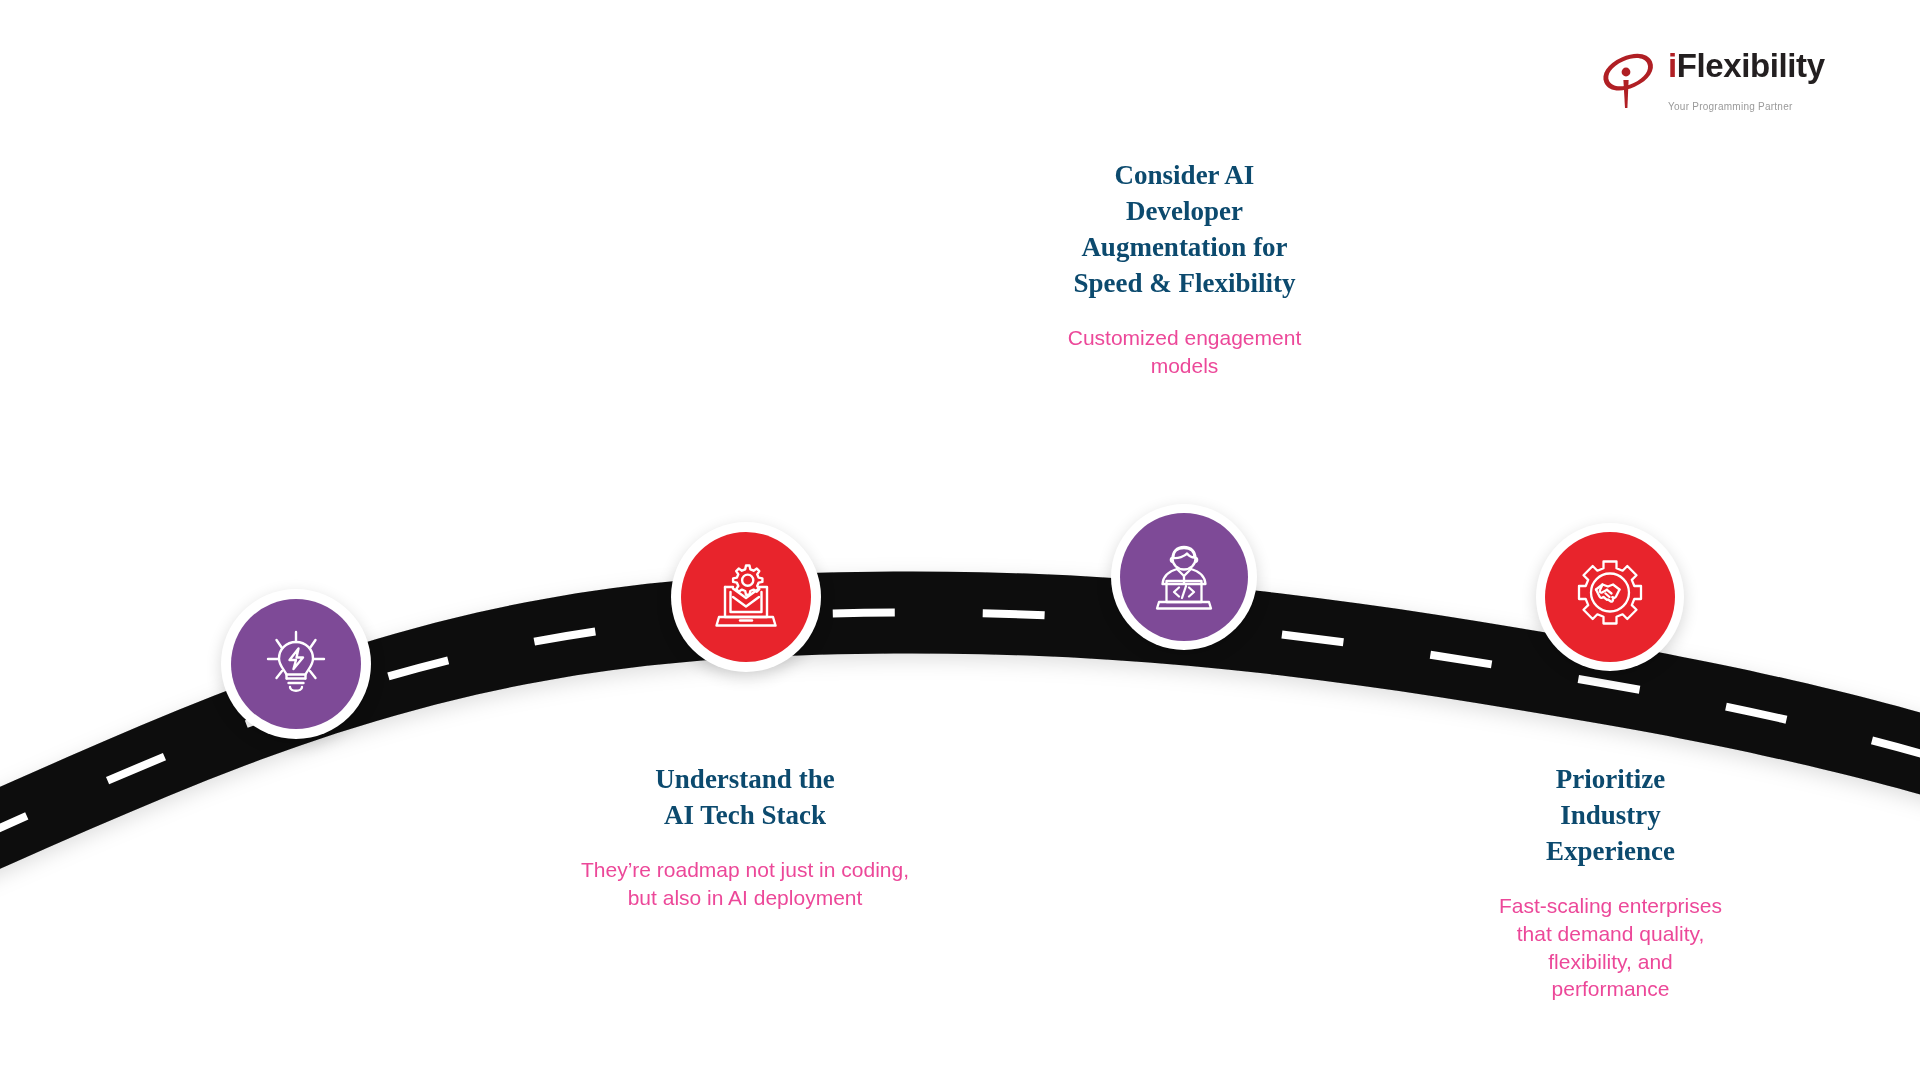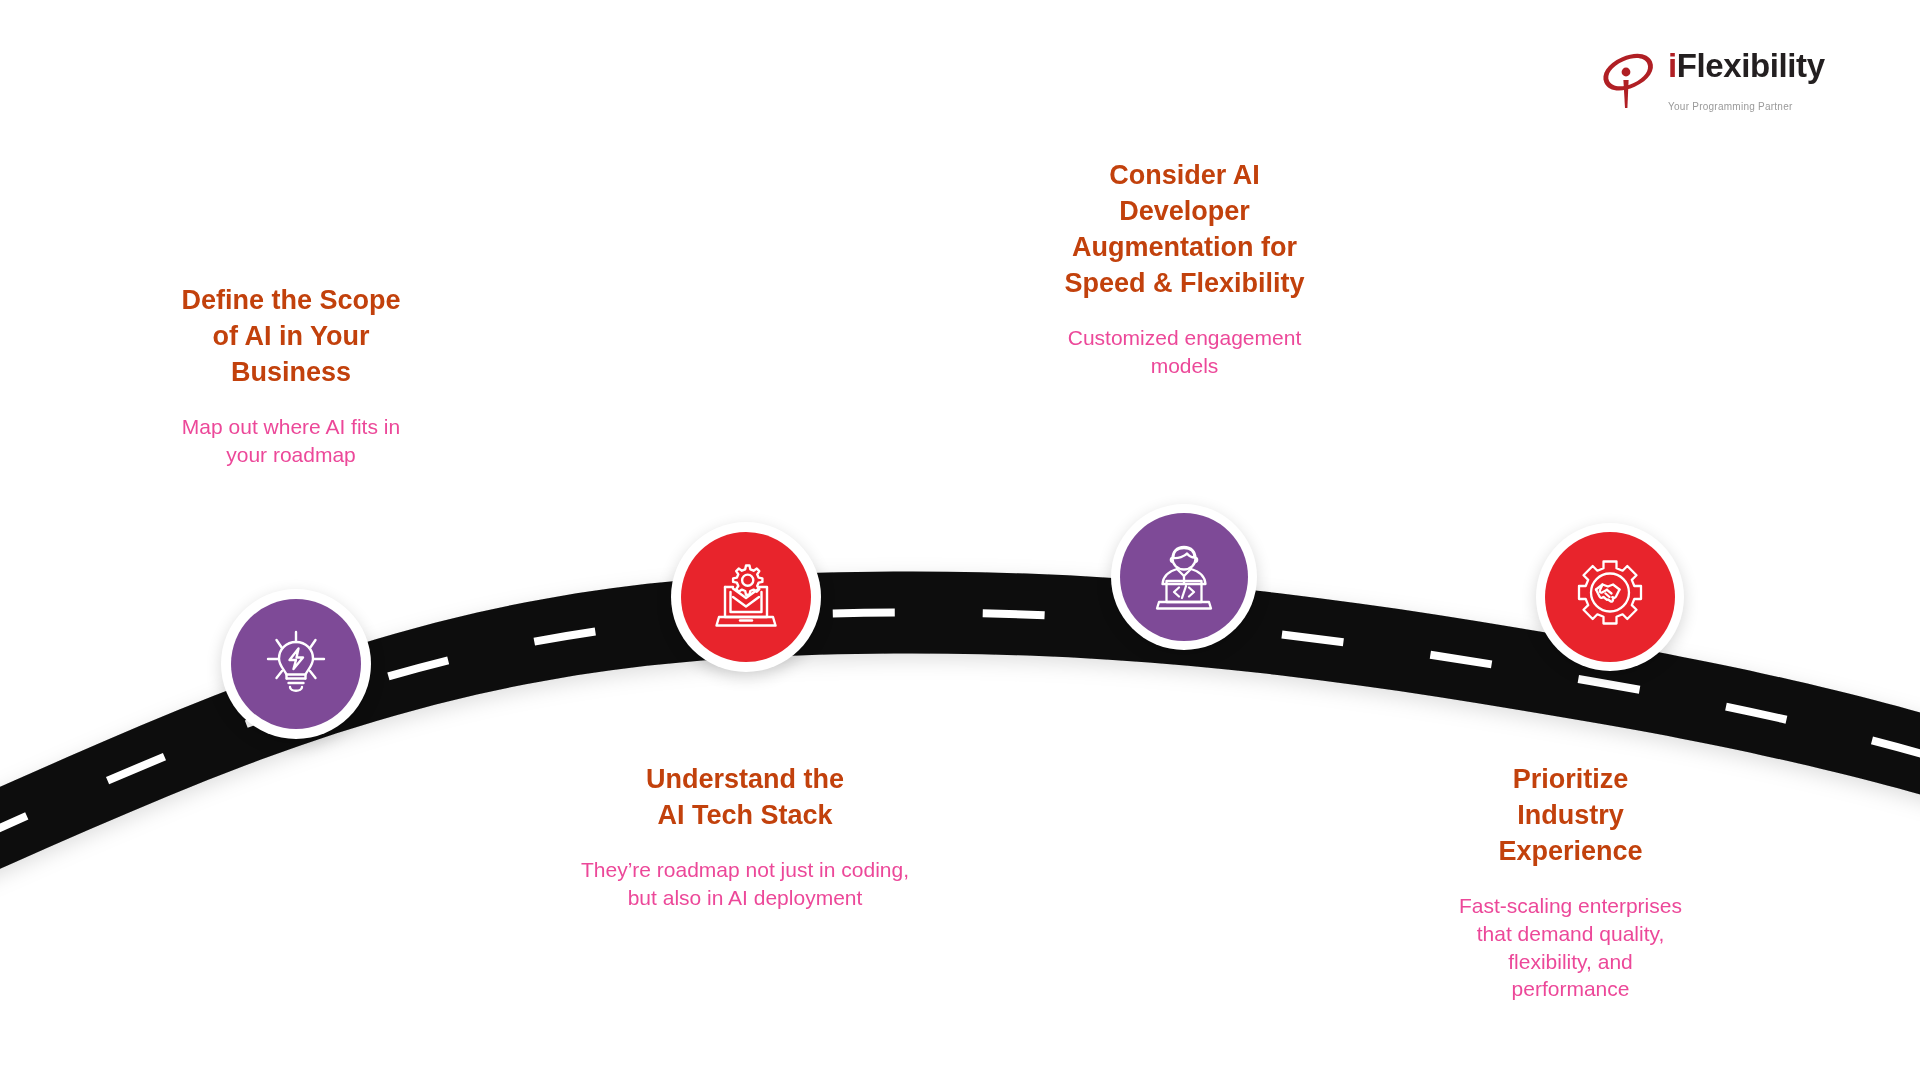--- a/index.html
+++ b/index.html
@@ -86,26 +86,27 @@
   .node-disc svg {
     display: block;
   }
 
   
   .step-text {
     position: absolute;
     text-align: center;
   }
   .step-title {
-    color: #c2410c;
+    color: #0c4a6e;
     font-weight: bold;
     font-size: 27px;
     line-height: 1.33;
     margin: 0;
     white-space: pre-line;
+    font-family: Liberation Serif, serif;
   }
   .step-sub {
     color: #ec4899;
     font-size: 21px;
     line-height: 1.33;
     margin: 22px 0 0 0;
     white-space: pre-line;
   }
 </style>
 </head>
@@ -137,27 +138,20 @@
       <circle cx="26" cy="22" r="4.4" fill="#b01f24"></circle>
 
       <path d="M23.4 30 L28.6 30 L27.4 58 L25 58 Z" fill="#b01f24"></path>
     </svg>
     <div class="logo-text-block">
       <div class="logo-title"><span class="i-red">i</span><span>Flexibility</span></div>
       <div class="logo-tagline">Your Programming Partner</div>
     </div>
   </div>
 
-  <div class="step-text" style="left:130px; top:283px; width:322px;">
-    <div class="step-title">Define the Scope
-of AI in Your
-Business</div>
-    <div class="step-sub">Map out where AI fits in
-your roadmap</div>
-  </div>
 
   <div class="node" style="left:221px; top:589px; width:150px; height:150px;">
     <div class="node-disc" style="width:130px; height:130px; background:#7e4a97;">
       <svg width="78" height="78" viewBox="0 0 78 78" xmlns="http://www.w3.org/2000/svg" fill="none" stroke="#ffffff" stroke-width="2.4" stroke-linecap="round" stroke-linejoin="round">
 
         <line x1="39" y1="7" x2="39" y2="17"></line>
         <line x1="19.5" y1="15" x2="25" y2="23"></line>
         <line x1="58.5" y1="15" x2="53" y2="23"></line>
         <line x1="11" y1="34" x2="21" y2="34"></line>
         <line x1="67" y1="34" x2="57" y2="34"></line>
@@ -254,21 +248,21 @@
         <path d="M33.5 28.5 L31 34 C 30.2 35.6, 31.5 37.2, 33 36.5 L38 33.8"></path>
         <path d="M38 33.8 L42.5 37.5"></path>
         <path d="M36.5 37.5 L40.5 41"></path>
         <path d="M34.5 41 L38 43.8"></path>
         <path d="M39 43.5 L41.5 45.3 C 42.8 46.2, 44.5 45, 43.8 43.5"></path>
         <path d="M43.5 41.2 L45 42.2"></path>
       </svg>
     </div>
   </div>
 
-  <div class="step-text" style="left:1438px; top:762px; width:265px;">
+  <div class="step-text" style="left:1478px; top:762px; width:265px;">
     <div class="step-title">Prioritize
 Industry
 Experience</div>
     <div class="step-sub">Fast-scaling enterprises
 that demand quality,
 flexibility, and
 performance</div>
   </div>
 
 </div>

